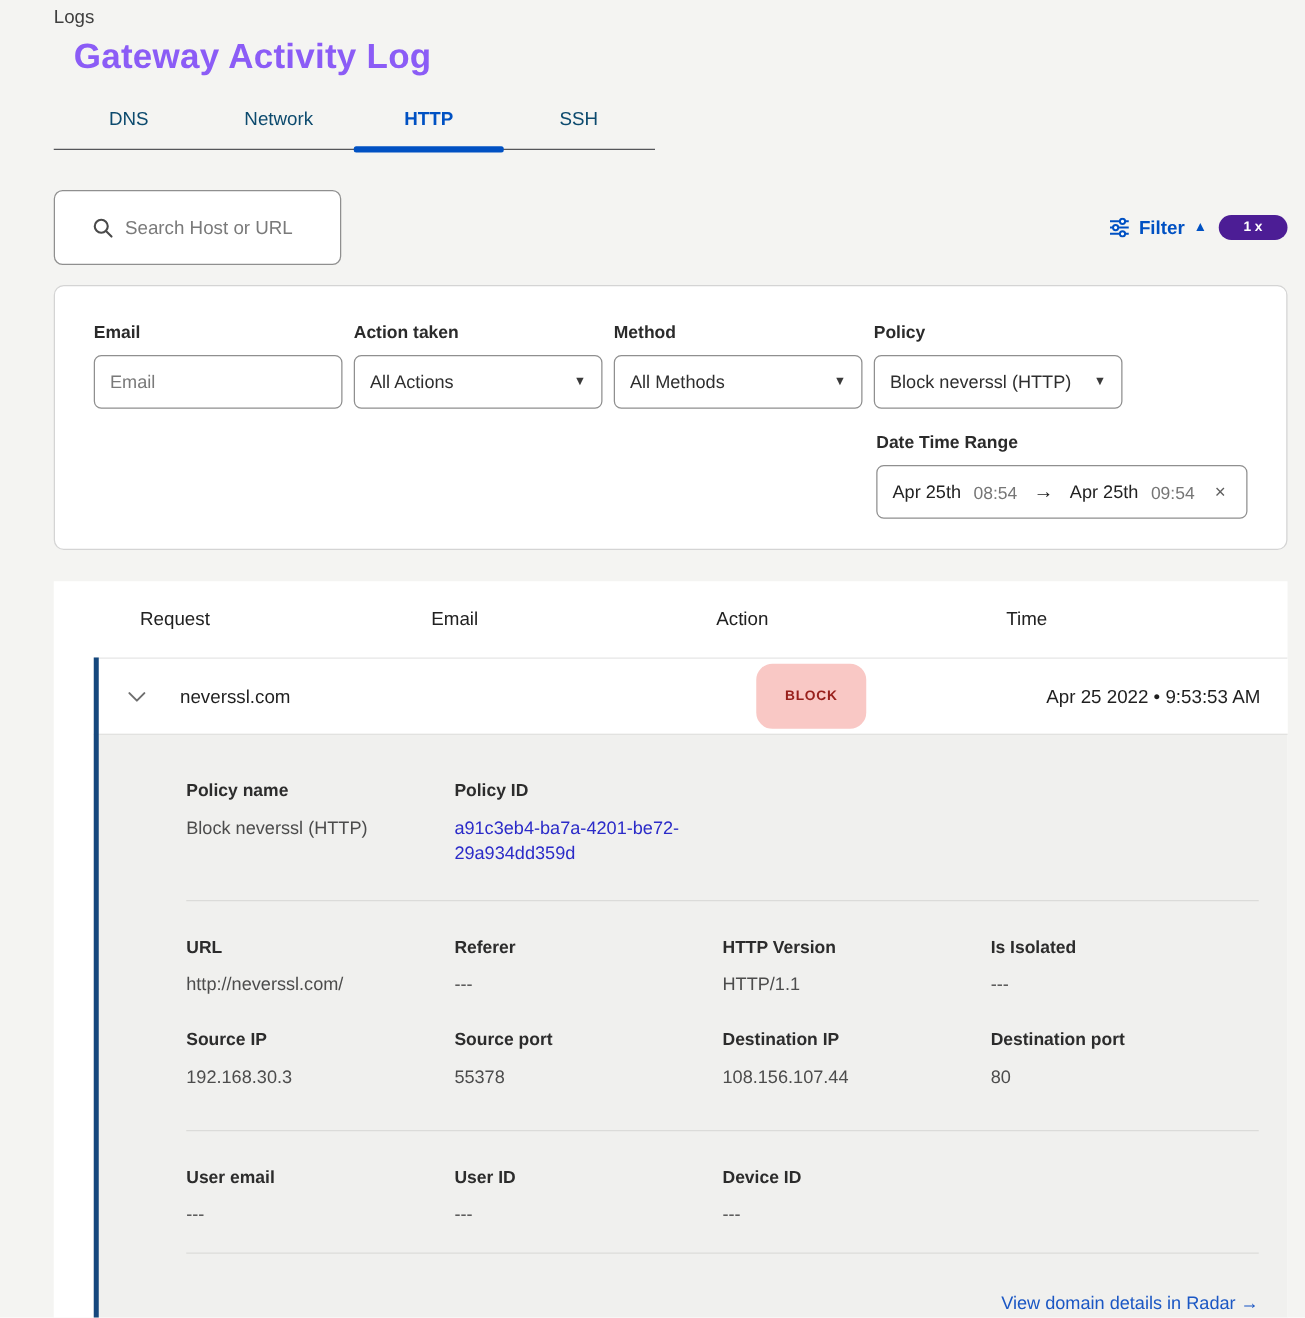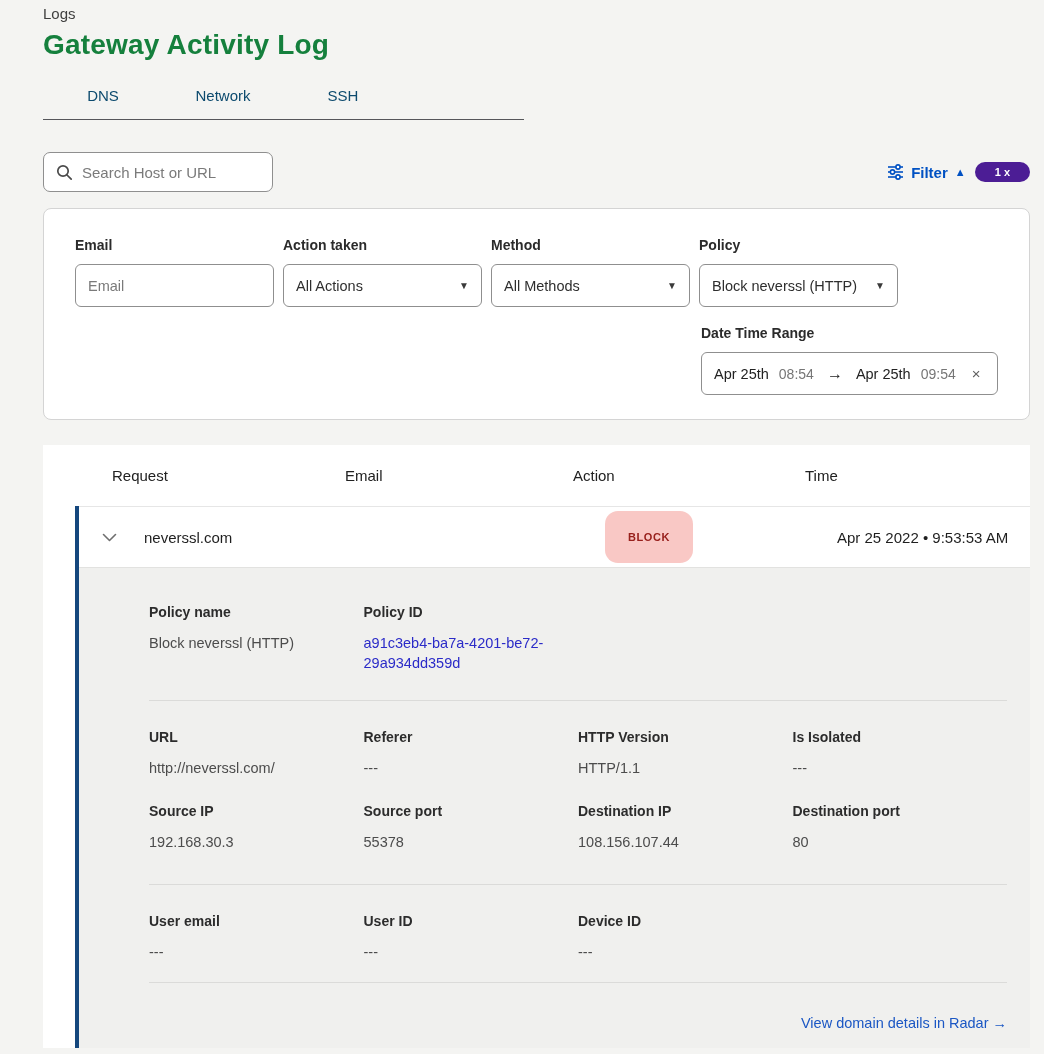--- a/index.html
+++ b/index.html
@@ -5,29 +5,29 @@
   * { box-sizing: border-box; margin: 0; padding: 0; }
   html,body { width:1044px; height:1054px; overflow:hidden; }
   body {
     font-family: "Liberation Sans", sans-serif;
     background:#f4f4f2;
     color:#1f1f1f;
     padding:0 14px 0 43px;
   }
   
   .breadcrumb { padding-top:5px; font-size:15px; color:#3f3f3f; }
-  .page-title { margin-top:7px; font-size:28px; font-weight:bold; color:#15803d; letter-spacing:.2px; }
+  .page-title { margin-top:7px; font-size:28px; font-weight:bold; color:#8b5cf6; letter-spacing:.2px;margin-left:16px; }
   
   .tabstrip { margin-top:17px; width:481px; display:flex; border-bottom:1px solid #55565a; }
   .tab { width:120px; text-align:center; padding:9px 0 15px; font-size:15px; color:#0c4a6e; position:relative; cursor:pointer; }
   .tab.active { color:#0051c3; font-weight:bold; }
   .tab.active::after { content:""; position:absolute; left:0; right:0; bottom:-3px; height:5px; background:#0051c3; border-radius:2px; }
   
   .toolbar { margin-top:32px; display:flex; justify-content:space-between; align-items:center; }
-  .searchbox { width:230px; height:40px; background:#fff; border:1px solid #8f8f8f; border-radius:7px; display:flex; align-items:center; padding:0 12px; gap:9px; }
+  .searchbox { width:230px; height:60px; background:#fff; border:1px solid #8f8f8f; border-radius:7px; display:flex; align-items:center; padding:0 30px; gap:9px; }
   .searchbox input { border:none; outline:none; flex:1; font-size:15px; font-family:"Liberation Sans",sans-serif; color:#333; background:transparent; }
   .searchbox input::placeholder { color:#7a7a7a; }
   .filter-group { display:flex; align-items:center; gap:9px; }
   .filter-btn { display:flex; align-items:center; gap:7px; color:#0051c3; font-size:15px; font-weight:bold; cursor:pointer; }
   .caret-up { font-size:11px; color:#0051c3; }
   .filter-count { background:#4c1d95; color:#fff; font-size:11px; font-weight:bold; border-radius:10px; padding:4px 20px; min-width:36px; text-align:center; }
   
   .filter-card { margin-top:16px; background:#fff; border:1px solid #d4d4d4; border-radius:8px; padding:28px 31px 24px; }
   .filter-row { display:flex; gap:9px; }
   .ffield { width:199px; }
@@ -71,20 +71,21 @@
 </style>
 </head>
 <body>
 
 <div class="breadcrumb">Logs</div>
 <h1 class="page-title">Gateway Activity Log</h1>
 
 <div class="tabstrip">
   <div class="tab">DNS</div>
   <div class="tab">Network</div>
+  <div class="tab active">HTTP</div>
   <div class="tab">SSH</div>
 </div>
 
 <div class="toolbar">
   <div class="searchbox">
     <span>
       <svg width="17" height="17" viewBox="0 0 17 17">
           <circle cx="7" cy="7" r="5.2" fill="none" stroke="#4a4a4a" stroke-width="1.7"></circle>
           <line x1="11" y1="11" x2="15.2" y2="15.2" stroke="#4a4a4a" stroke-width="1.7" stroke-linecap="round"></line>
         </svg>

